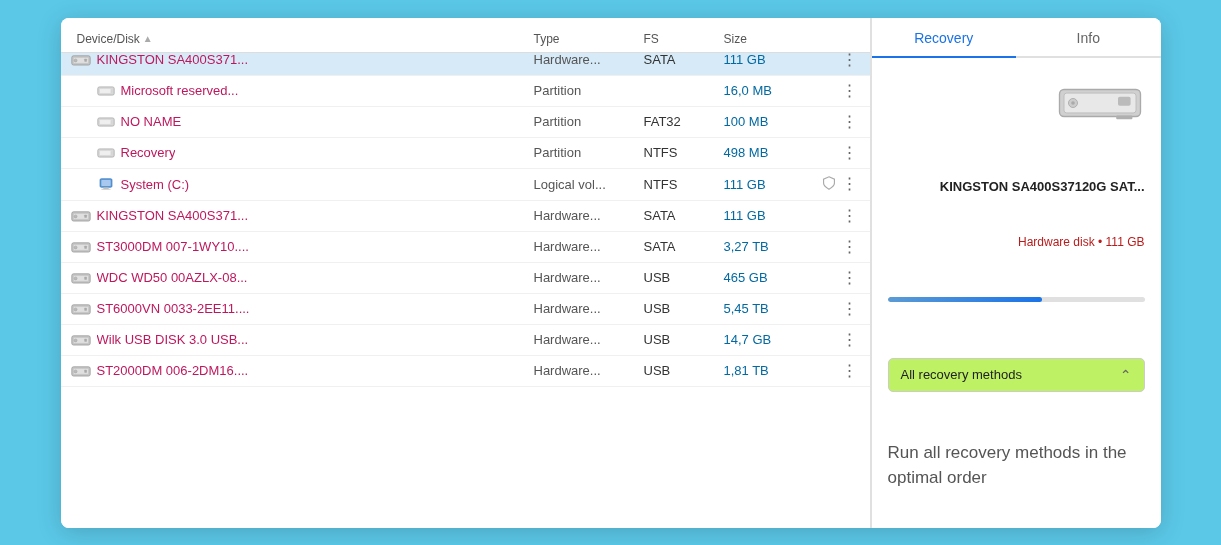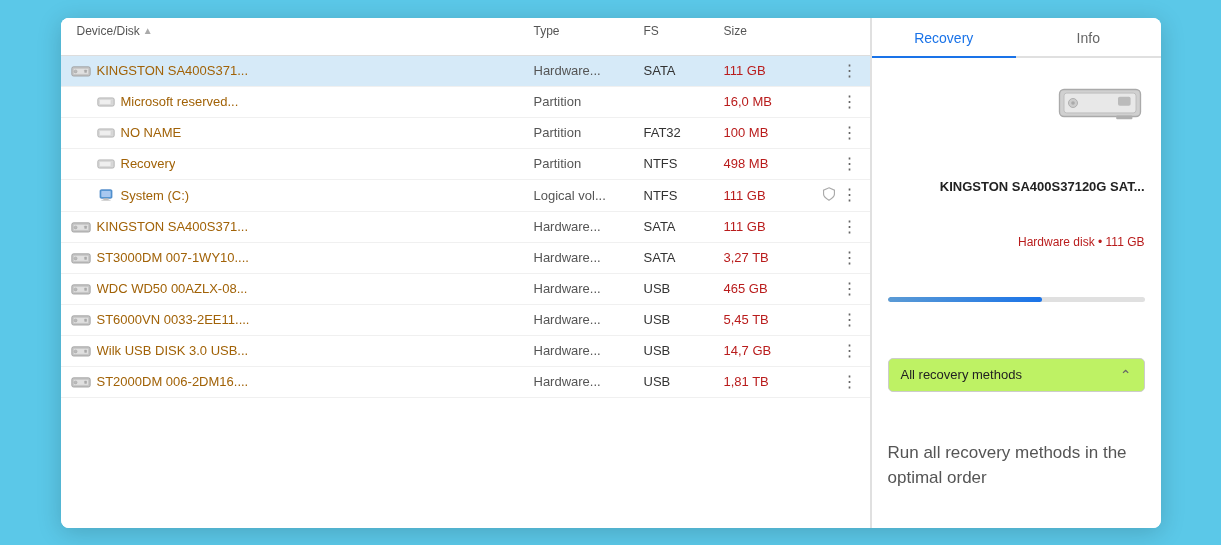--- a/index.html
+++ b/index.html
@@ -34,25 +34,25 @@
       flex: 1;
       border-right: 1px solid #e0e0e0;
       overflow-y: auto;
       background: #fff;
     }
     .table-header {
       display: grid;
       grid-template-columns: 1fr 110px 80px 100px 36px;
       background: #fff;
       border-bottom: 1px solid #ddd;
-      padding: 6px 10px 17px 16px;
+      padding: 6px 10px 6px 16px;
       font-size: 12px;
       color: #555;
       position: sticky;
-      top: 0;
+      top: 8px;
       z-index: 2;
     }
     .col-header {
       display: flex;
       align-items: center;
       gap: 3px;
     }
     .col-sort {
       font-size: 10px;
       color: #aaa;
@@ -70,21 +70,21 @@
       background: #d6eaf8;
     }
     .disk-row.partition {
       padding-left: 36px;
     }
     .disk-name {
       display: flex;
       align-items: center;
       gap: 6px;
       font-size: 13px;
-      color: #a16207;
+      color: #be185d;
       overflow: hidden;
     }
     .disk-icon {
       width: 20px;
       height: 14px;
       flex-shrink: 0;
     }
     .disk-icon svg, .part-icon svg {
       width: 100%;
       height: 100%;
@@ -95,21 +95,21 @@
       flex-shrink: 0;
     }
     .name-text {
       white-space: nowrap;
       overflow: hidden;
       text-overflow: ellipsis;
       max-width: 180px;
     }
     .col-type { color: #555; }
     .col-fs { color: #333; }
-    .col-size { color: #b91c1c; }
+    .col-size { color: #0369a1; }
     .col-actions {
       display: flex;
       align-items: center;
       gap: 4px;
       justify-content: flex-end;
     }
     .shield-icon { color: #aaa; font-size: 14px; }
     .dots-btn {
       background: none;
       border: none;

